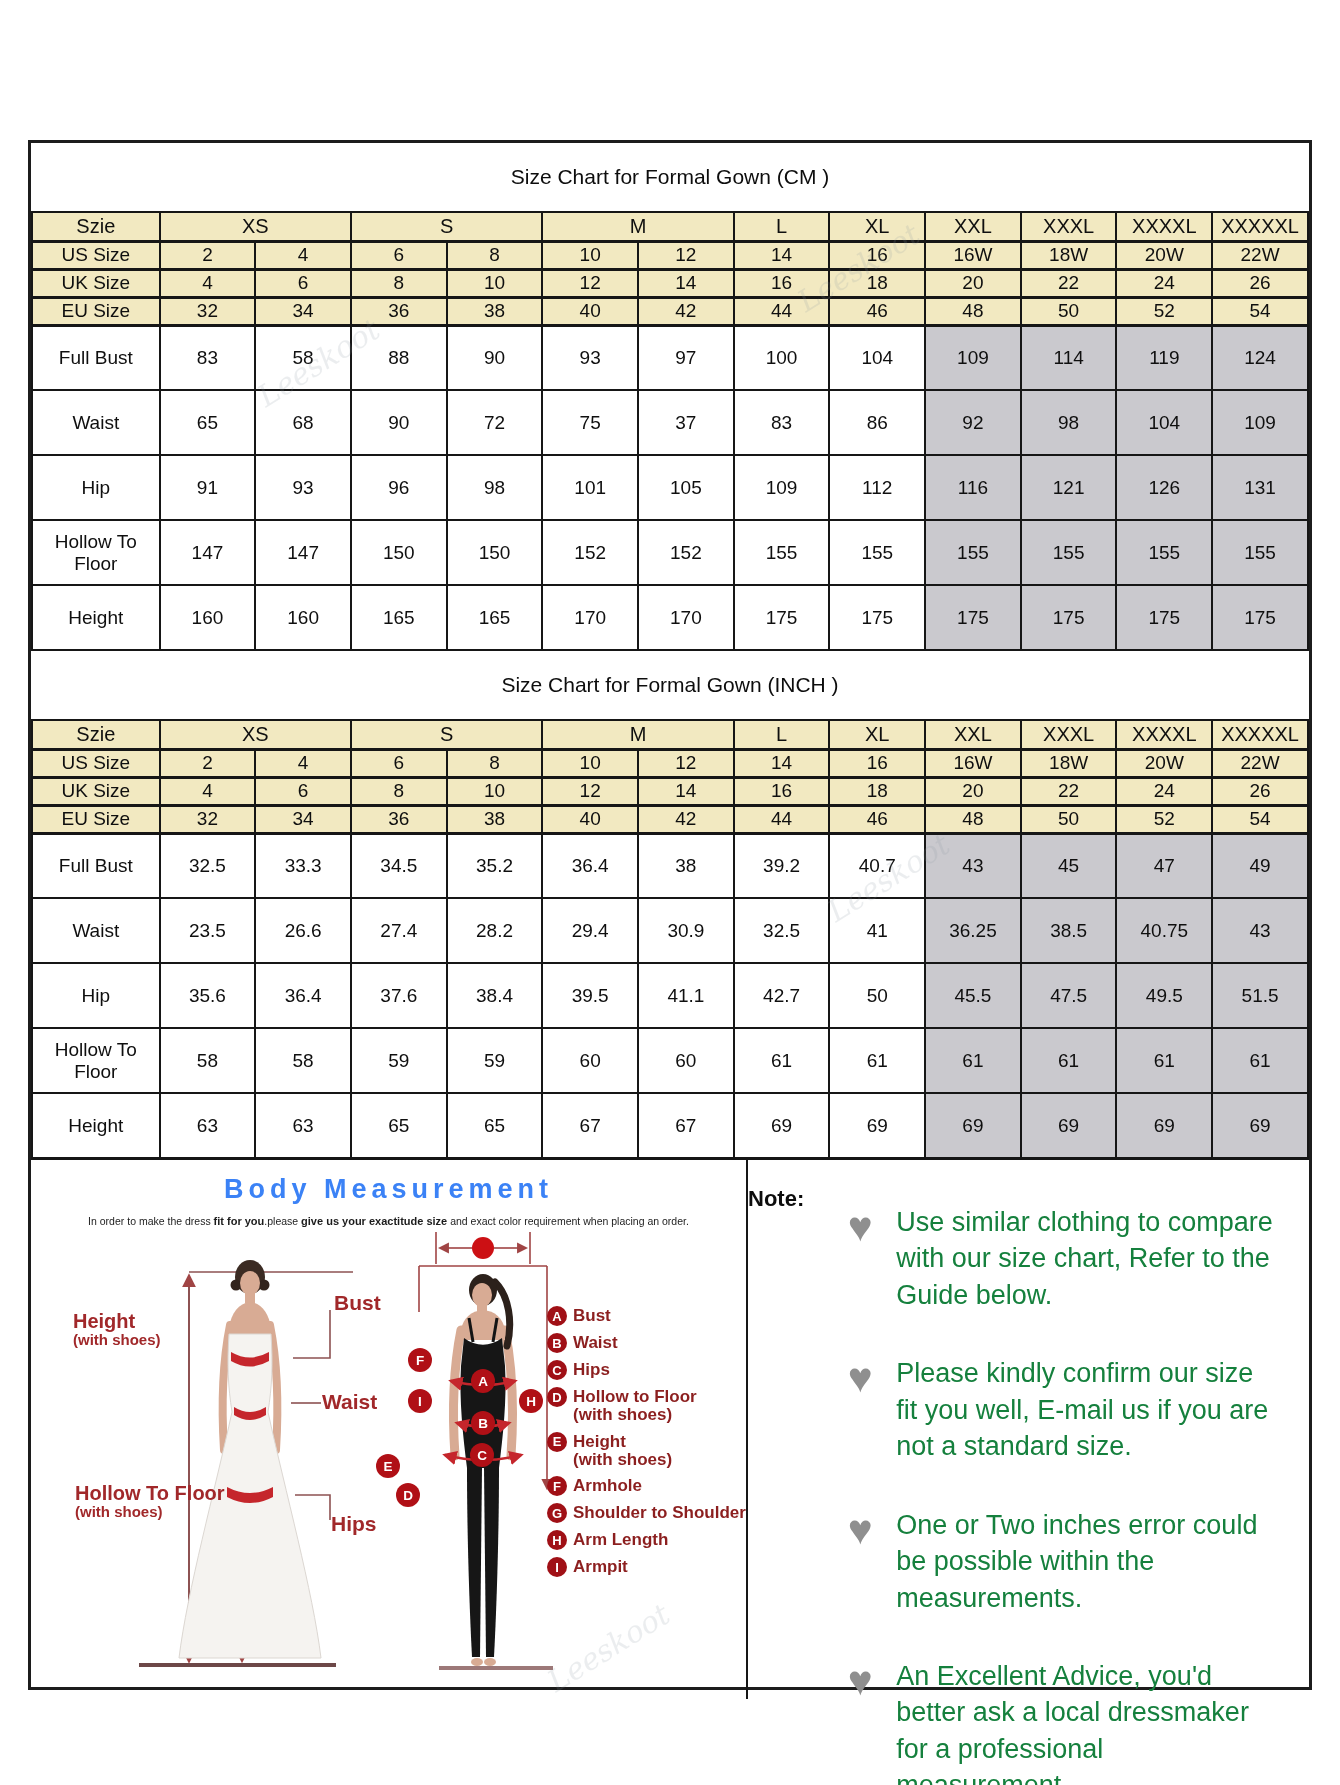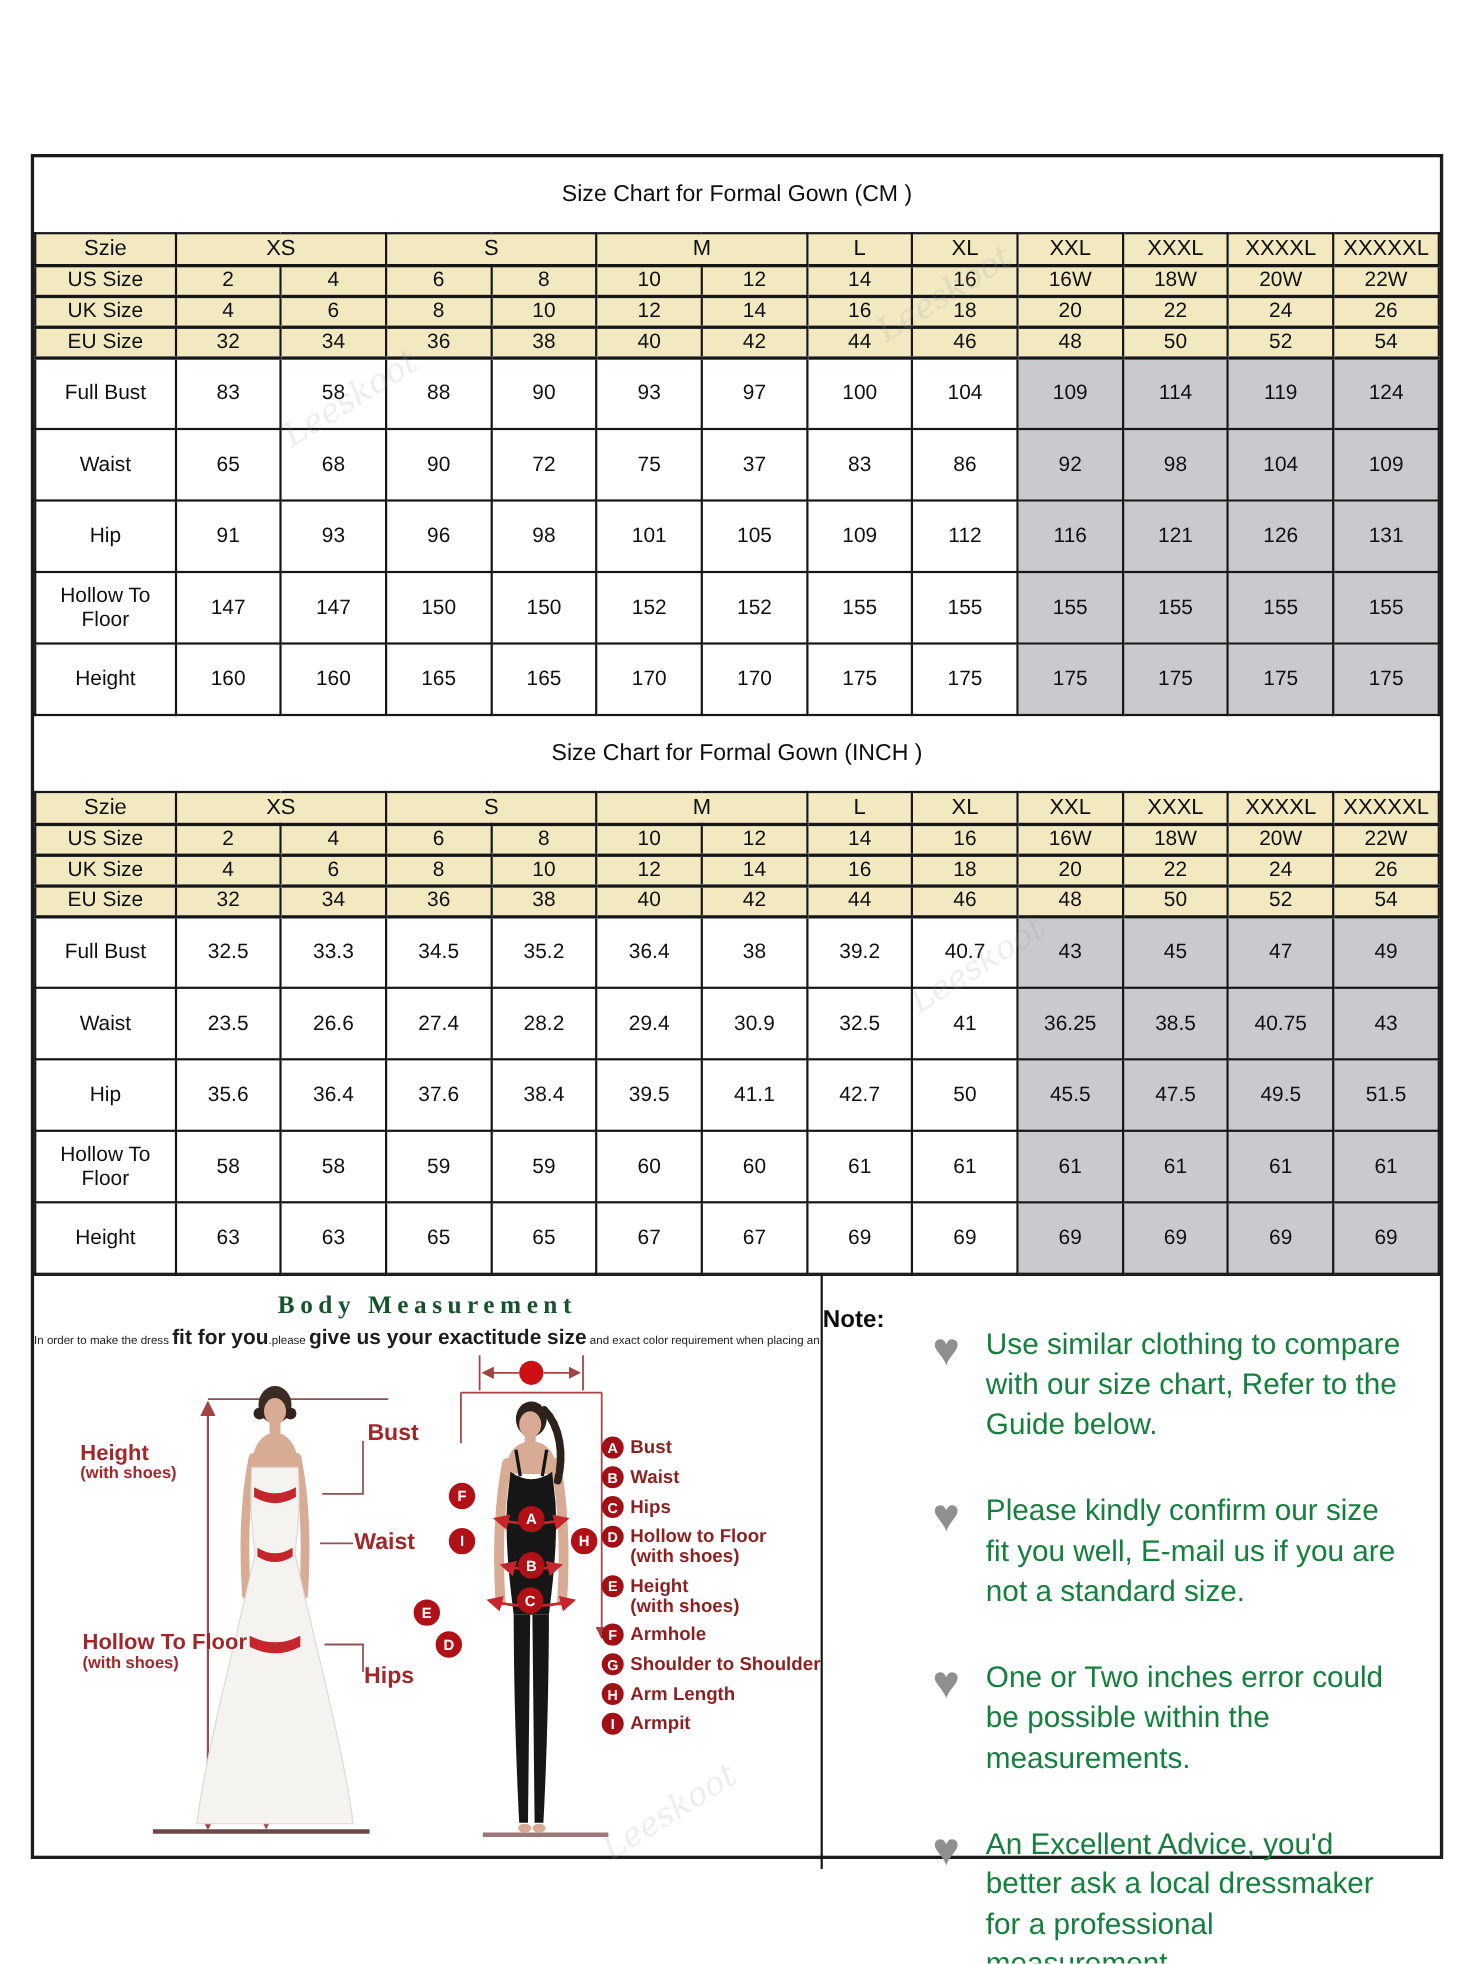--- a/index.html
+++ b/index.html
@@ -18,24 +18,24 @@
   .size-table col.c-label{width:10%}
   .size-table col.c-size{width:7.5%}
   .size-table th,.size-table td{border:2px solid #161616;text-align:center;vertical-align:middle;font-size:19px;color:#0f0f0f;font-weight:normal;line-height:1.15;overflow:hidden}
   tr.group-row th{background:#f2e9c1;height:29px;font-size:20px;border-bottom-width:3px}
   tr.conv-row td{background:#f2e9c1;height:28px;border-top-width:3px;border-bottom-width:3px}
   tr.meas-row td{height:65px;background:#fff}
   tr.meas-row td.gray{background:#cac9ce}
 
   .bottom{display:flex;height:540px;border-top:1px solid #161616}
   .bm-panel{width:717px;position:relative;border-right:2px solid #161616;overflow:hidden}
-  .bm-title{margin-top:14px;text-align:center;font-family:Liberation Serif, serif;font-weight:bold;font-size:23px;letter-spacing:5px;color:#14532d}
+  .bm-title{margin-top:14px;text-align:center;font-family:Liberation Sans, sans-serif;font-weight:bold;font-size:27px;letter-spacing:5px;color:#3b82f6}
   .bm-subtitle{margin-top:6px;text-align:center;color:#1c1c1c;white-space:nowrap}
   .bm-subtitle .sub-sm{font-size:10.5px}
-  .bm-subtitle .sub-bd{font-size:19px;font-weight:bold}
+  .bm-subtitle .sub-bd{font-size:11px;font-weight:bold}
 
   .fig-svg{position:absolute;left:0;top:0;width:717px;height:540px;pointer-events:none}
 
   .bm-label{position:absolute;color:#a1282a;font-weight:bold;line-height:1.1}
   .bm-label .l1{font-size:20px}
   .bm-label .l2{font-size:15px}
   #lbl-height{left:42px;top:150px}
   #lbl-bust{left:303px;top:131px;font-size:21px}
   #lbl-waist{left:291px;top:230px;font-size:21px}
   #lbl-hollow{left:44px;top:322px}

